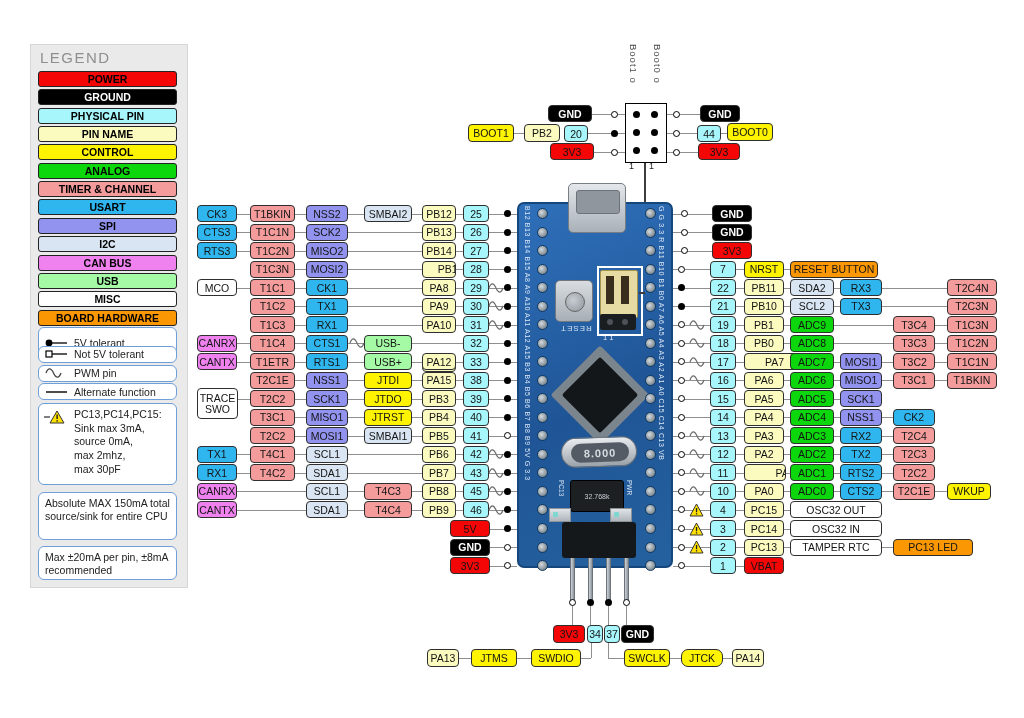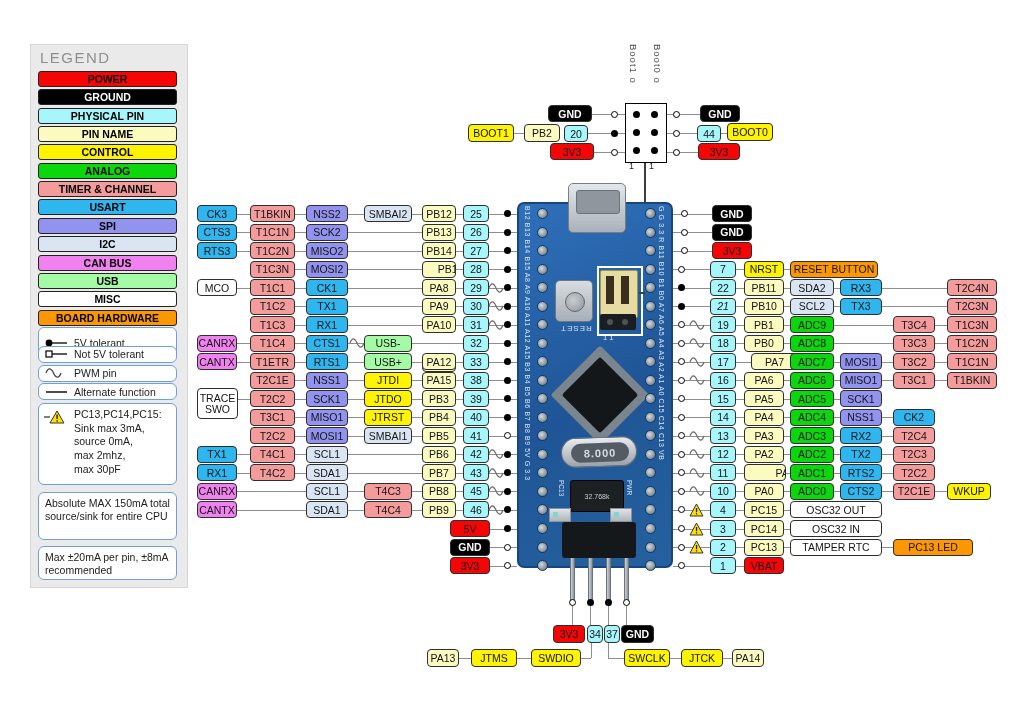--- a/index.html
+++ b/index.html
@@ -358,21 +358,21 @@
     <div class="pbox hw" style="left: 790px; top: 260.59px; width: 88px; height: 17px;">RESET BUTTON</div>
     <div class="mk mkcirc" style="left: 677.5px; top: 265.59px;"></div>
     <div class="wire" style="left: 673px; top: 287.62px; width: 318px;"></div>
     <div class="pbox phys" style="left: 710px; top: 279.12px; width: 26px; height: 17px;">22</div>
     <div class="pbox pinname" style="left: 744px; top: 279.12px; width: 40px; height: 17px;">PB11</div>
     <div class="pbox i2c" style="left: 790px; top: 279.12px; width: 44px; height: 17px;">SDA2</div>
     <div class="pbox usart" style="left: 840px; top: 279.12px; width: 42px; height: 17px;">RX3</div>
     <div class="pbox timer" style="left: 947px; top: 279.12px; width: 50px; height: 17px;">T2C4N</div>
     <div class="mk mkdot" style="left: 677.5px; top: 284.12px;"></div>
     <div class="wire" style="left: 673px; top: 306.15px; width: 318px;"></div>
-    <div class="pbox phys" style="left: 710px; top: 297.65px; width: 26px; height: 17px; font-style: italic;">21</div>
+    <div class="pbox phys" style="left: 710px; top: 297.65px; width: 26px; height: 17px;">21</div>
     <div class="pbox pinname" style="left: 744px; top: 297.65px; width: 40px; height: 17px;">PB10</div>
     <div class="pbox i2c" style="left: 790px; top: 297.65px; width: 44px; height: 17px;">SCL2</div>
     <div class="pbox usart" style="left: 840px; top: 297.65px; width: 42px; height: 17px;">TX3</div>
     <div class="pbox timer" style="left: 947px; top: 297.65px; width: 50px; height: 17px;">T2C3N</div>
     <div class="mk mkdot" style="left: 677.5px; top: 302.65px;"></div>
     <div class="wire" style="left: 673px; top: 324.68px; width: 318px;"></div>
     <div class="pbox phys" style="left: 710px; top: 316.18px; width: 26px; height: 17px;">19</div>
     <div class="pbox pinname" style="left: 744px; top: 316.18px; width: 40px; height: 17px;">PB1</div>
     <div class="pbox analog" style="left: 790px; top: 316.18px; width: 44px; height: 17px;">ADC9</div>
     <div class="pbox timer" style="left: 893px; top: 316.18px; width: 42px; height: 17px;">T3C4</div>
@@ -386,21 +386,21 @@
     <div class="pbox pinname" style="left: 744px; top: 334.71px; width: 40px; height: 17px;">PB0</div>
     <div class="pbox analog" style="left: 790px; top: 334.71px; width: 44px; height: 17px;">ADC8</div>
     <div class="pbox timer" style="left: 893px; top: 334.71px; width: 42px; height: 17px;">T3C3</div>
     <div class="pbox timer" style="left: 947px; top: 334.71px; width: 50px; height: 17px;">T1C2N</div>
     <div class="mk mkcirc" style="left: 677.5px; top: 339.71px;"></div>
     <div class="icon" style="left: 689px; top: 337.21px;"><svg width="16" height="12" viewBox="0 0 16 12">
         <path d="M1 6 C3 0.5,5.5 0.5,8 6 C10.5 11.5,13 11.5,15 6" stroke="#6a6a6a" stroke-width="1.2" fill="none"></path>
       </svg></div>
     <div class="wire" style="left: 673px; top: 361.74px; width: 318px;"></div>
     <div class="pbox phys" style="left: 710px; top: 353.24px; width: 26px; height: 17px;">17</div>
-    <div class="pbox pinname" style="left: 744px; top: 353.24px; width: 47px; height: 17px; margin-left: 7px;">PA7</div>
+    <div class="pbox pinname" style="left: 744px; top: 353.24px; width: 61px; height: 17px;">PA7</div>
     <div class="pbox analog" style="left: 790px; top: 353.24px; width: 44px; height: 17px;">ADC7</div>
     <div class="pbox spi" style="left: 840px; top: 353.24px; width: 42px; height: 17px;">MOSI1</div>
     <div class="pbox timer" style="left: 893px; top: 353.24px; width: 42px; height: 17px;">T3C2</div>
     <div class="pbox timer" style="left: 947px; top: 353.24px; width: 50px; height: 17px;">T1C1N</div>
     <div class="mk mkcirc" style="left: 677.5px; top: 358.24px;"></div>
     <div class="icon" style="left: 689px; top: 355.74px;"><svg width="16" height="12" viewBox="0 0 16 12">
         <path d="M1 6 C3 0.5,5.5 0.5,8 6 C10.5 11.5,13 11.5,15 6" stroke="#6a6a6a" stroke-width="1.2" fill="none"></path>
       </svg></div>
     <div class="wire" style="left: 673px; top: 380.27px; width: 318px;"></div>
     <div class="pbox phys" style="left: 710px; top: 371.77px; width: 26px; height: 17px;">16</div>
@@ -597,21 +597,21 @@
     <div class="vwire" style="left: 608px; top: 606px; height: 19px; width: 1px; background: rgb(143, 143, 143);"></div>
     <div class="vwire" style="left: 626px; top: 606px; height: 19px; width: 1px; background: rgb(143, 143, 143);"></div>
     <div class="pbox power" style="left: 553px; top: 625px; width: 32px; height: 18px;">3V3</div>
     <div class="pbox phys" style="left: 587px; top: 625px; width: 16px; height: 18px;">34</div>
     <div class="pbox phys" style="left: 604px; top: 625px; width: 16px; height: 18px;">37</div>
     <div class="pbox ground" style="left: 621px; top: 625px; width: 33px; height: 18px;">GND</div>
     <div class="pbox pinname" style="left: 427px; top: 649px; width: 32px; height: 18px;">PA13</div>
     <div class="pbox control" style="left: 471px; top: 649px; width: 46px; height: 18px;">JTMS</div>
     <div class="pbox control" style="left: 531px; top: 649px; width: 50px; height: 18px;">SWDIO</div>
     <div class="pbox control" style="left: 624px; top: 649px; width: 46px; height: 18px;">SWCLK</div>
-    <div class="pbox control" style="left: 681px; top: 649px; width: 42px; height: 18px;">JTCK</div>
+    <div class="pbox control" style="left: 681px; top: 649px; width: 42px; height: 18px; border-radius: 7px;">JTCK</div>
     <div class="pbox pinname" style="left: 732px; top: 649px; width: 32px; height: 18px;">PA14</div>
     <div class="wire" style="left: 459px; top: 658px; width: 12px;"></div>
     <div class="wire" style="left: 517px; top: 658px; width: 14px;"></div>
     <div class="wire" style="left: 581px; top: 658px; width: 10px;"></div>
     <div class="vwire" style="left: 591px; top: 643px; height: 15px; width: 1px; background: rgb(143, 143, 143);"></div>
     <div class="vwire" style="left: 608px; top: 643px; height: 15px; width: 1px; background: rgb(143, 143, 143);"></div>
     <div class="wire" style="left: 608px; top: 658px; width: 16px;"></div>
     <div class="wire" style="left: 608px; top: 658px; width: 8px;"></div>
     <div class="wire" style="left: 670px; top: 658px; width: 11px;"></div>
     <div class="wire" style="left: 723px; top: 658px; width: 9px;"></div>

